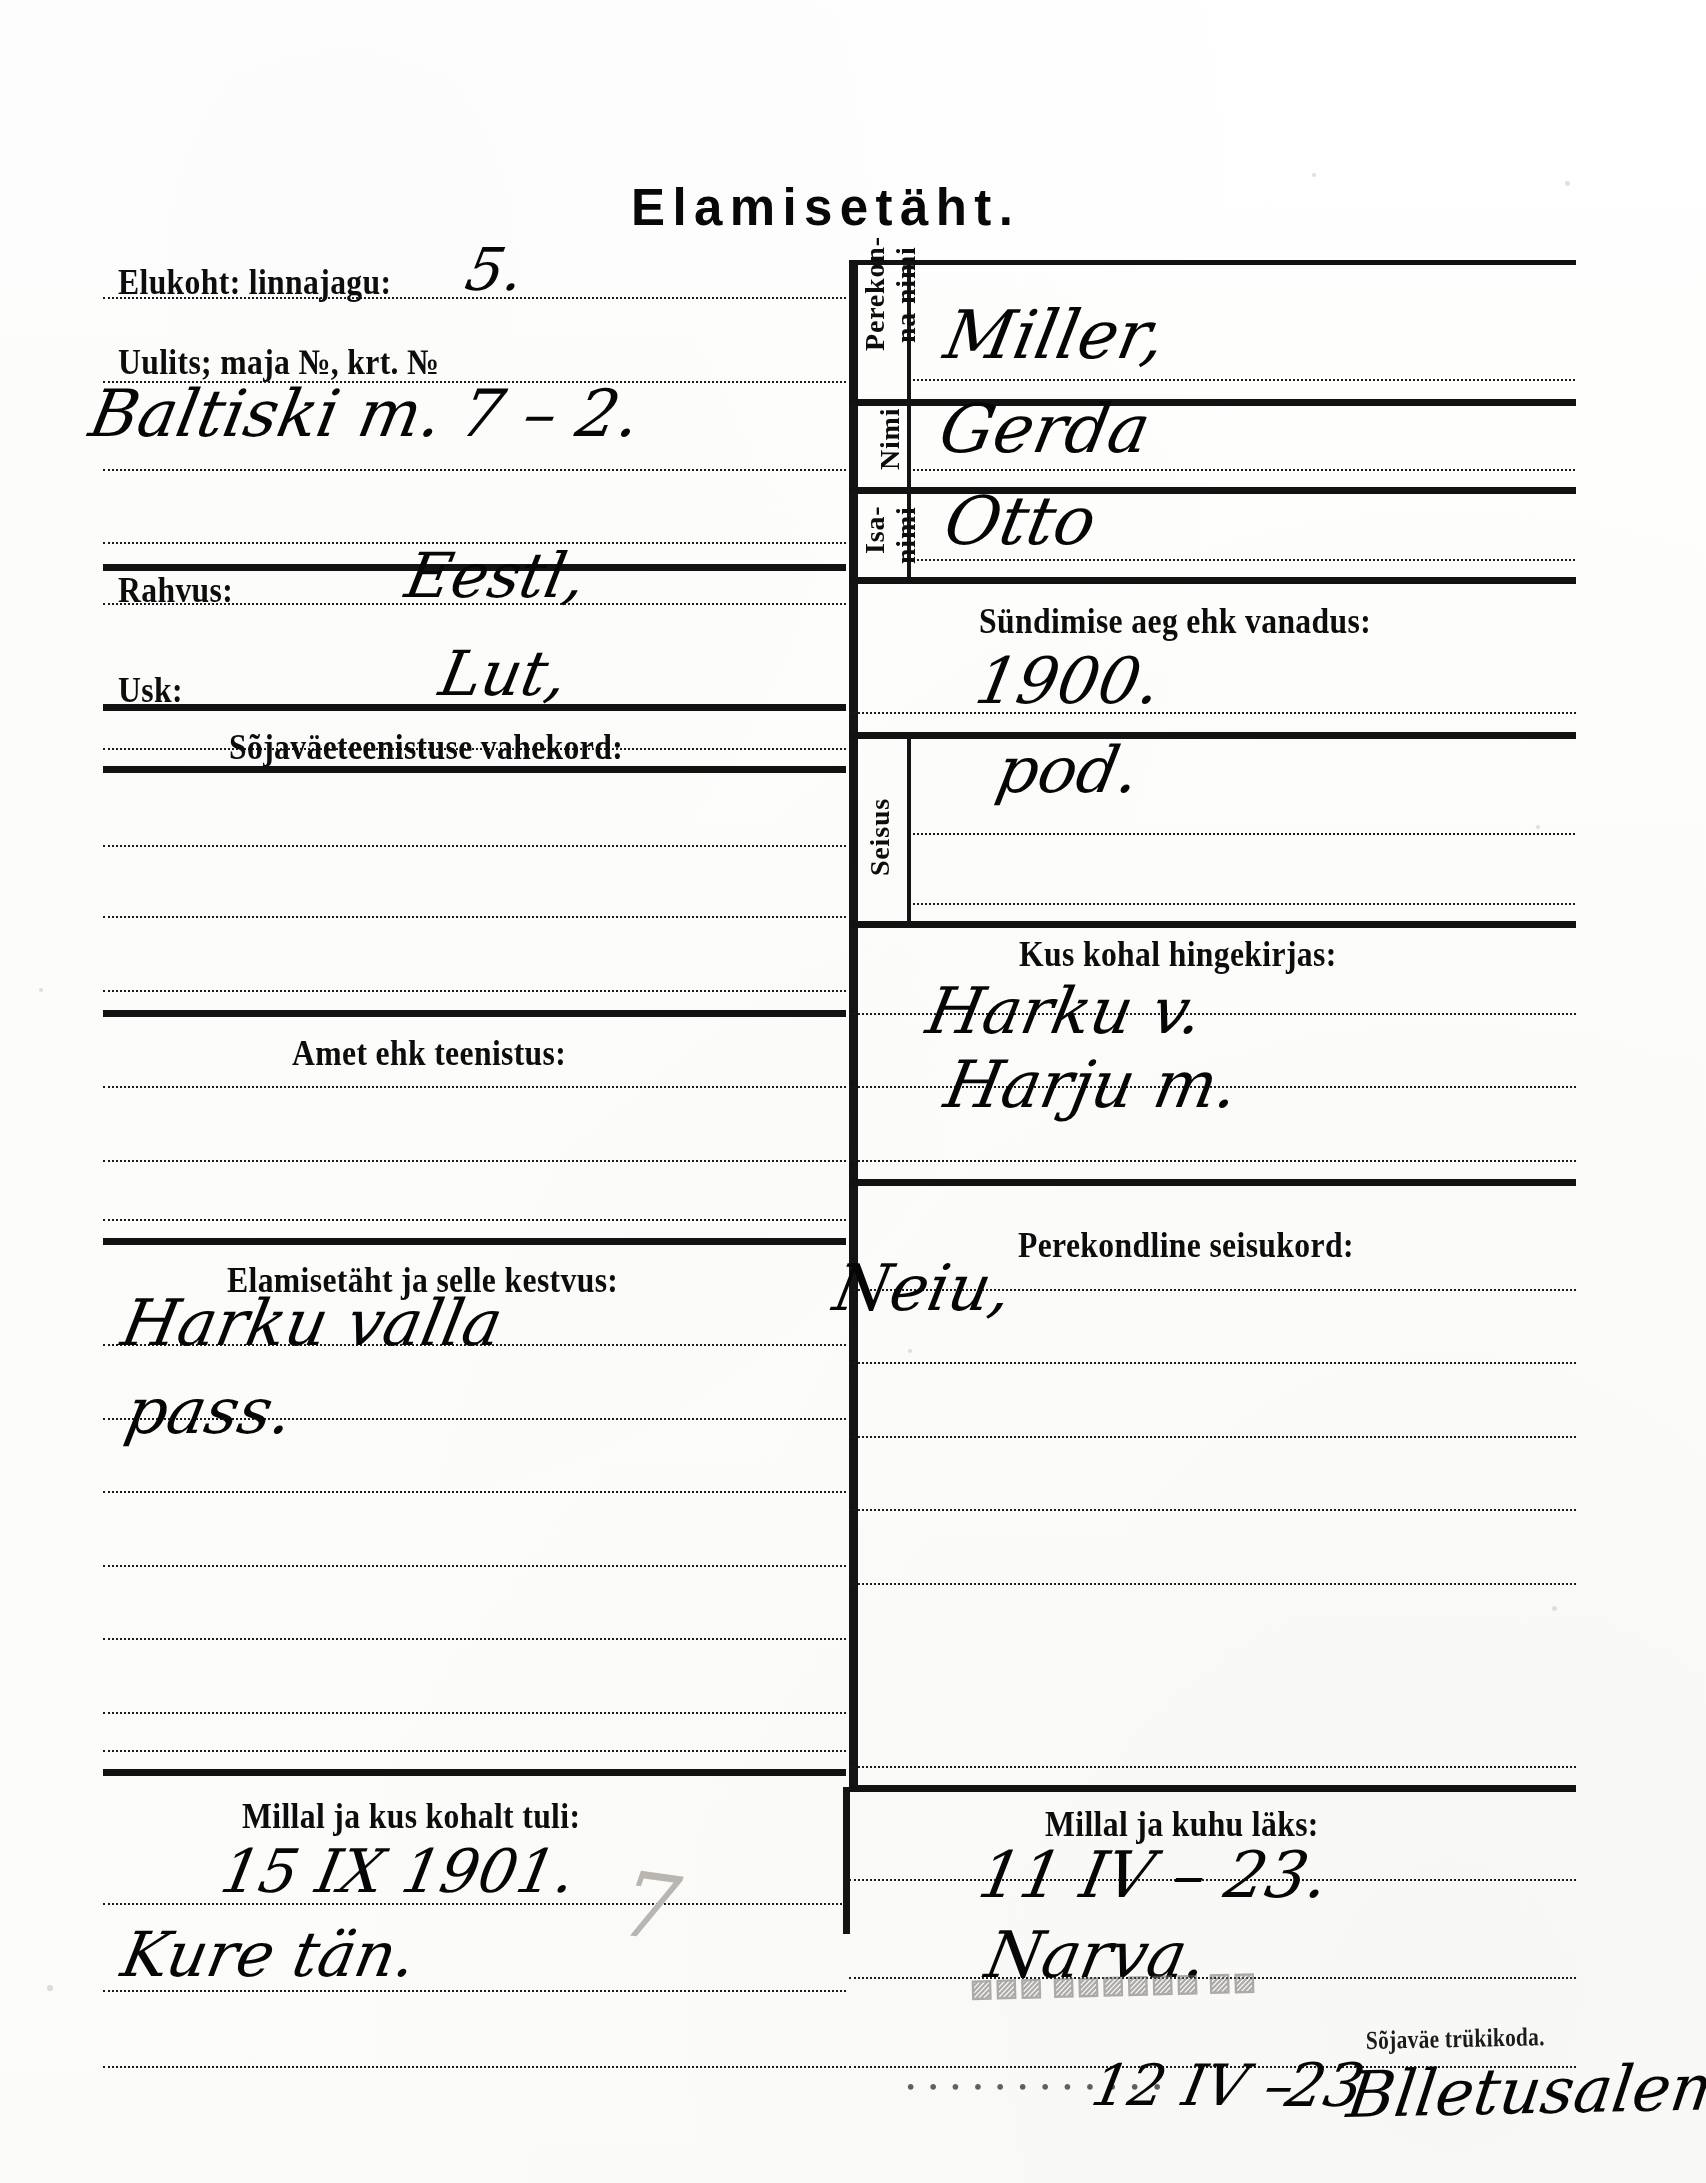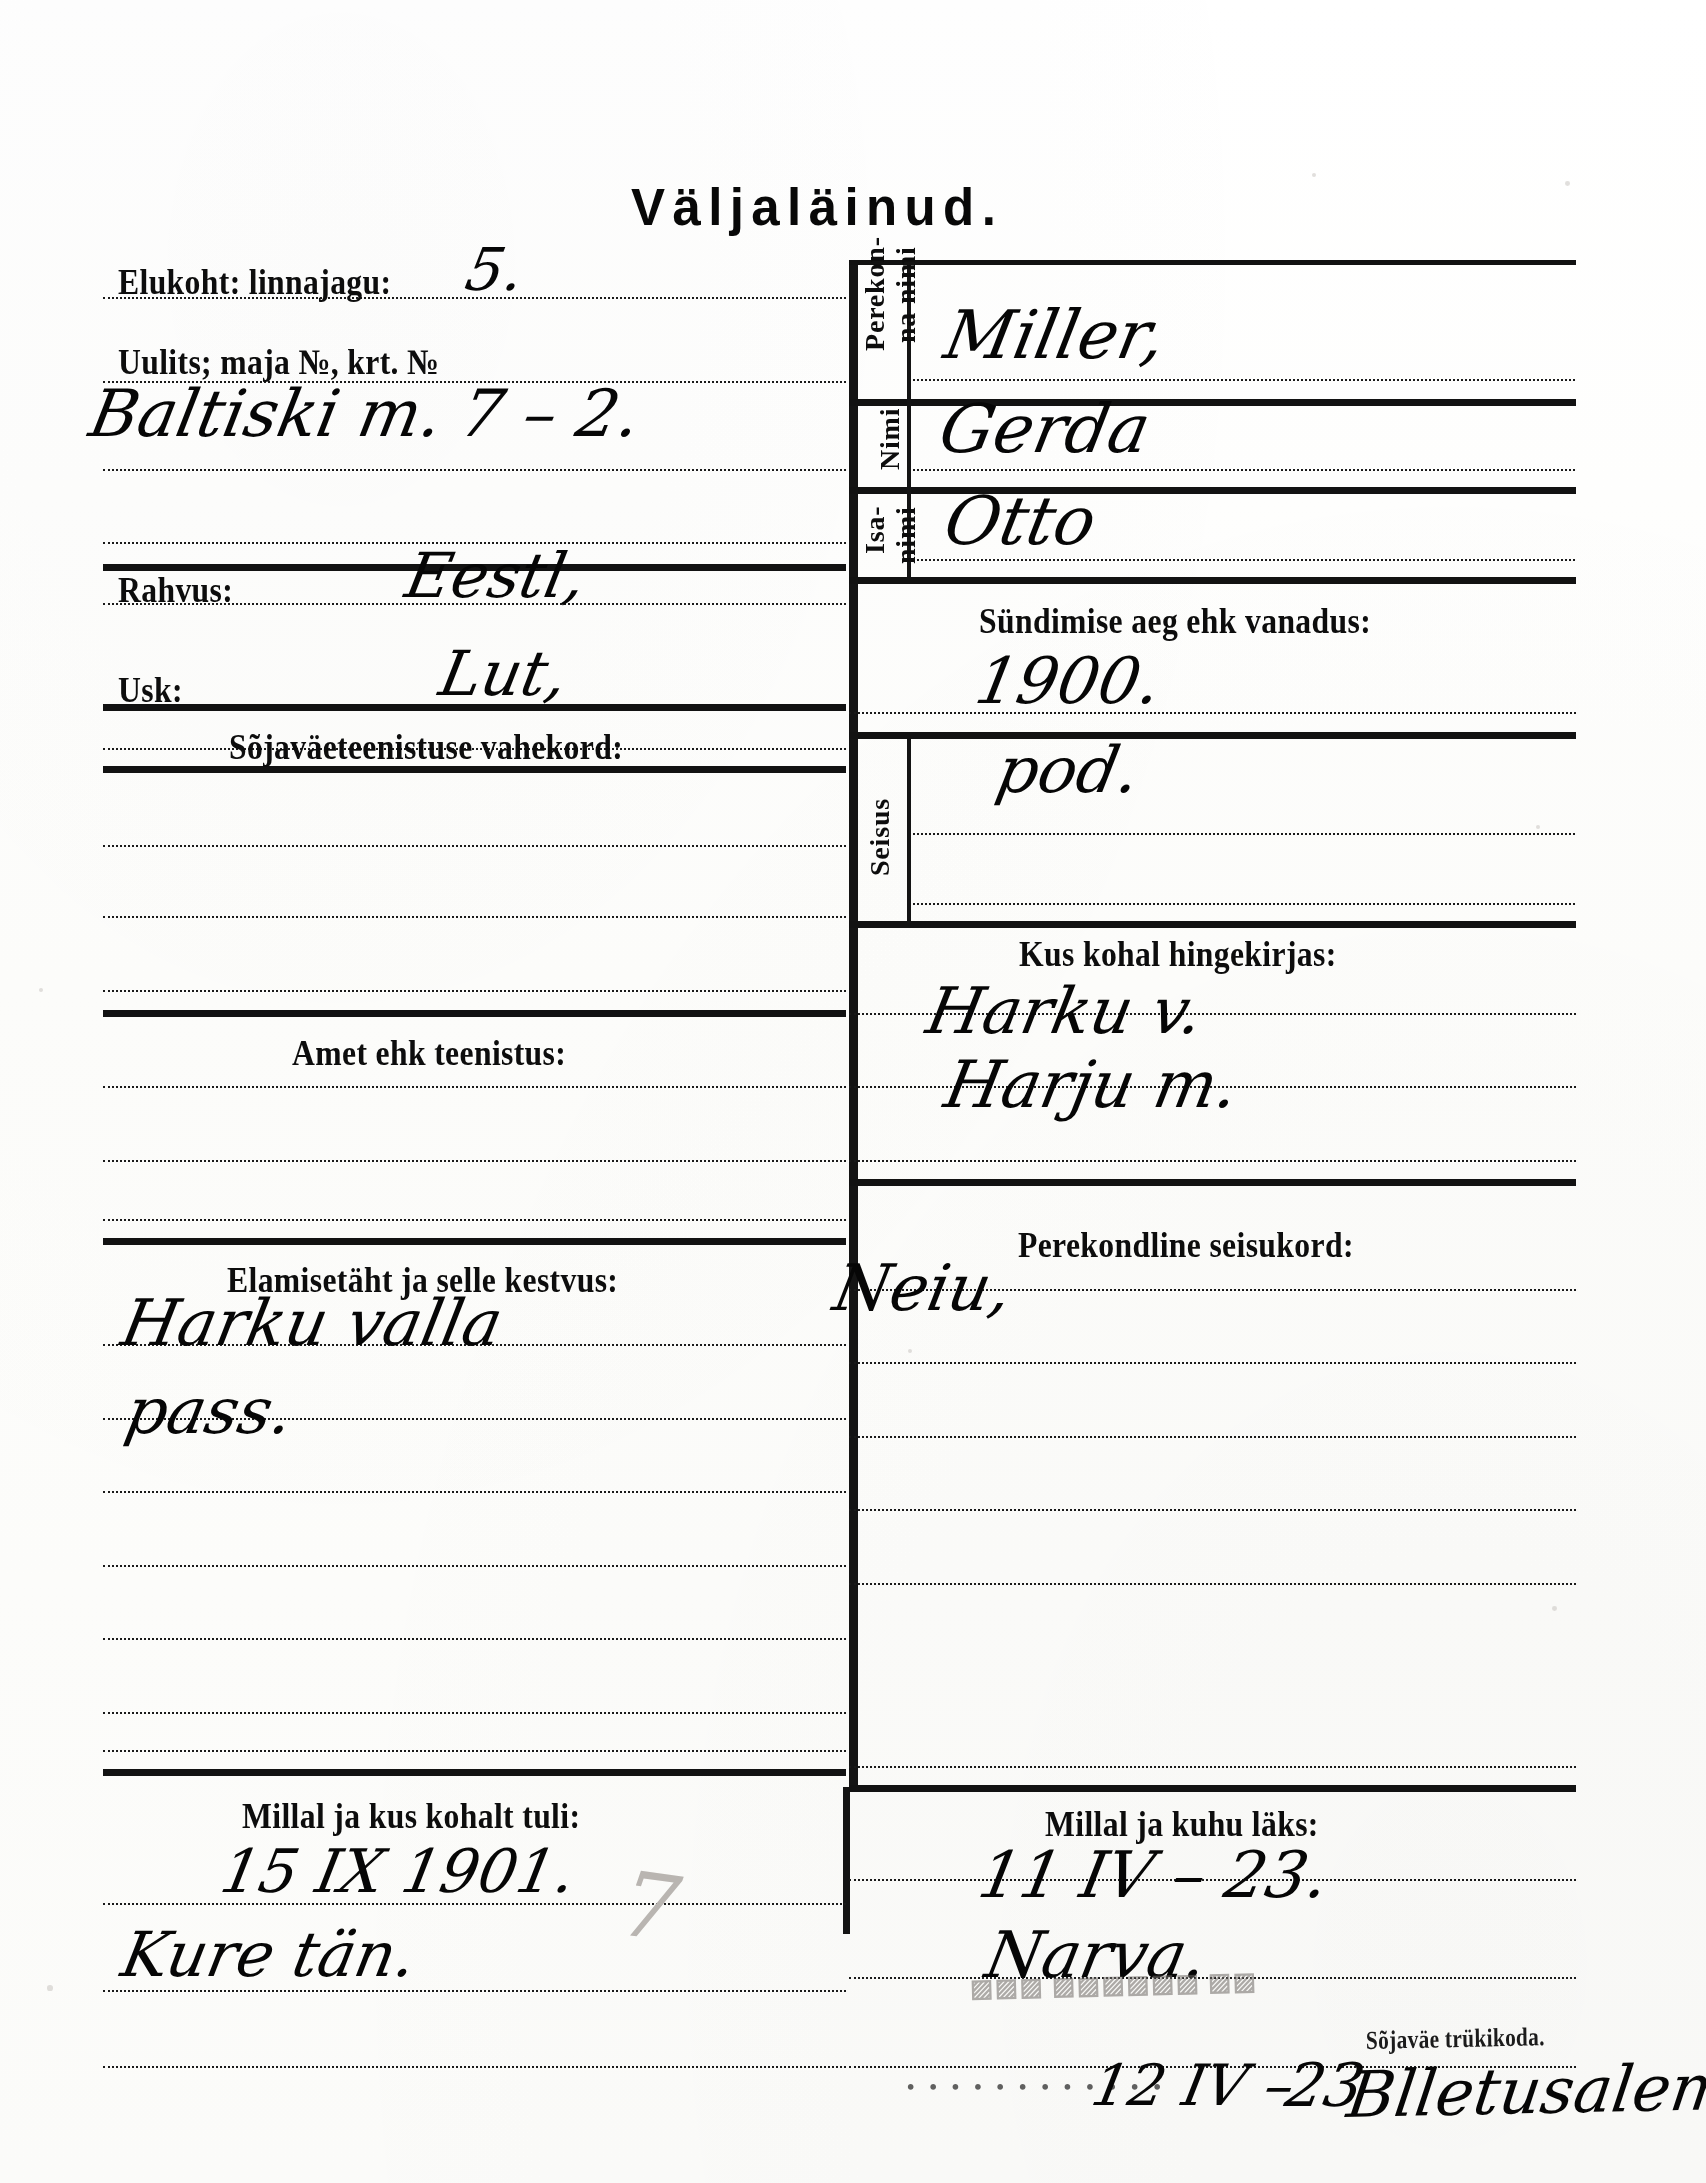--- a/index.html
+++ b/index.html
@@ -105,21 +105,21 @@
     opacity:.8;
   }
   .speck{position:absolute;background:#c9c5c1;border-radius:50%;opacity:.55;}
 </style>
 </head>
 <body>
 
 <div class="sheet">
   <div class="scan-tint"></div>
 
-  <div class="title" style="left:631px;top:178px;font-size:51px;">Väljaläinud.</div>
+  <div class="title" style="left:631px;top:178px;font-size:51px;">Elamisetäht.</div>
 
   <div class="vline" style="left:849px;top:260px;width:9px;height:1527px;"></div>
   <div class="vline" style="left:843px;top:1787px;width:7.4px;height:147px;"></div>
 
   <div class="rule dotted" style="left:103px;top:297px;width:743px;"></div>
   <div class="rule dotted" style="left:103px;top:381px;width:743px;"></div>
   <div class="rule dotted" style="left:103px;top:469px;width:743px;"></div>
   <div class="rule dotted" style="left:103px;top:542px;width:743px;"></div>
   <div class="rule solid" style="left:103px;top:564px;width:743px;height:7.4px;"></div>
   <div class="rule dotted" style="left:103px;top:603px;width:743px;"></div>

